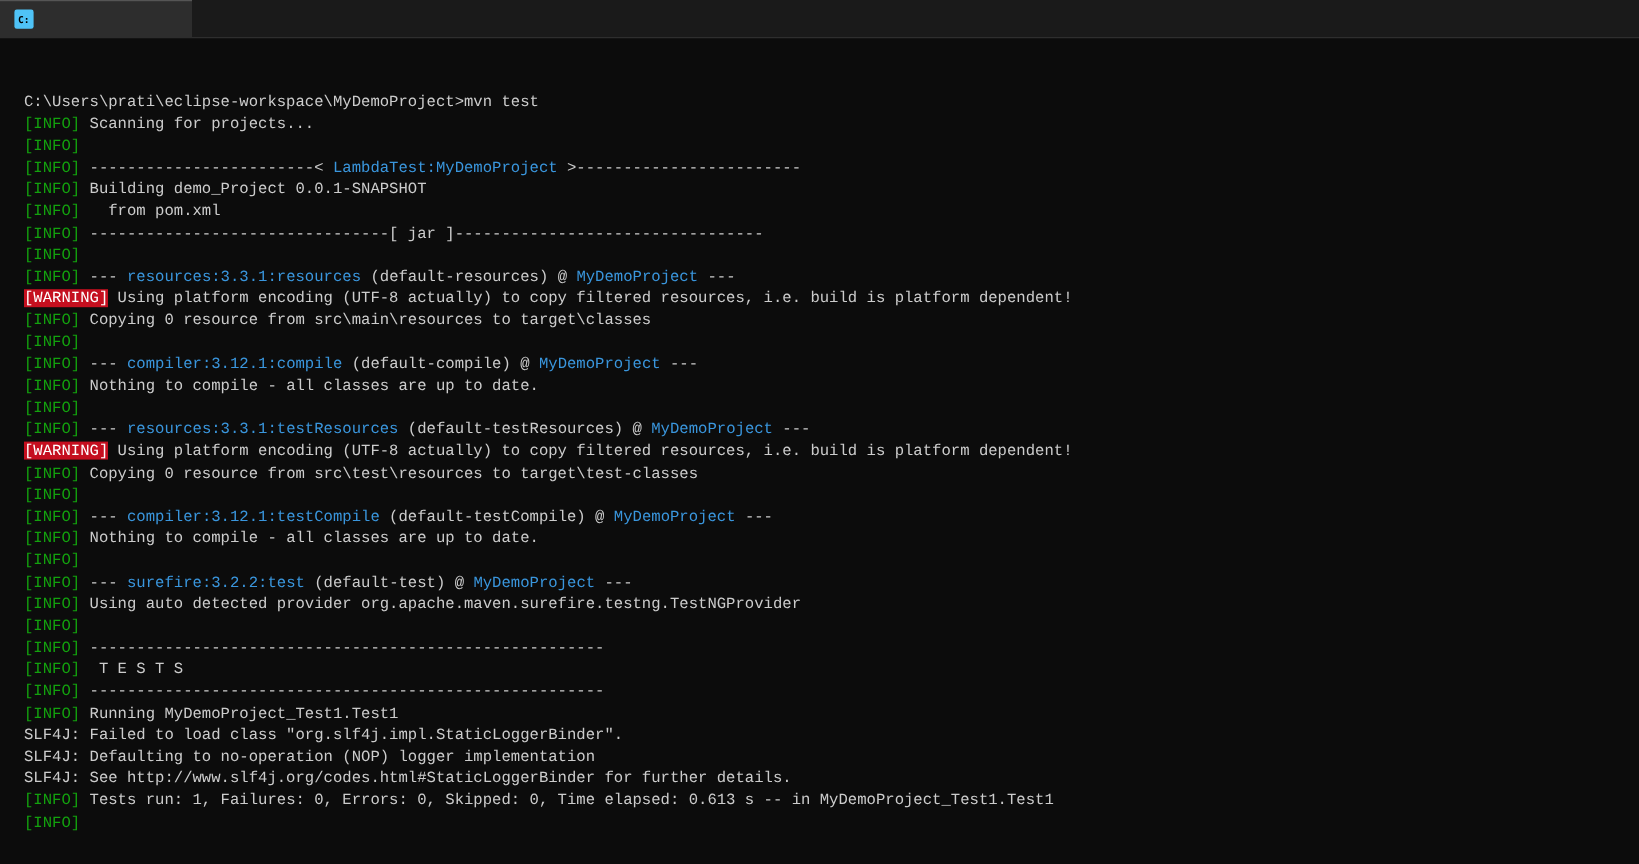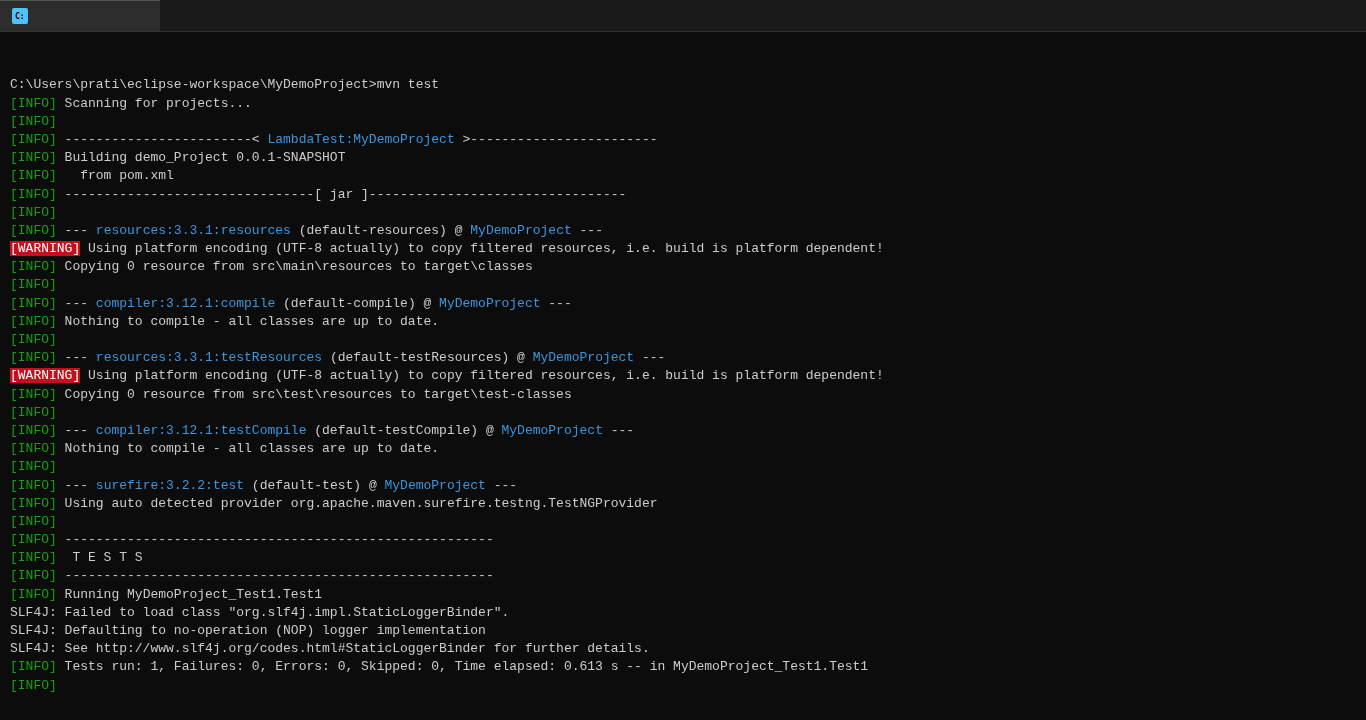--- a/index.html
+++ b/index.html
@@ -84,21 +84,21 @@
       justify-content: center;
       cursor: pointer;
       color: #ccc;
       font-size: 12px;
     }
 
     
     .terminal {
       background: #0c0c0c;
       color: #cccccc;
-      padding: 8px 10px;
+      padding: 8px 20px;
       font-size: 13px;
       line-height: 1.4;
       height: calc(720px - 32px);
       overflow-y: auto;
       white-space: pre;
     }
     .line { display: block; }
   </style>
 </head>
 <body>

